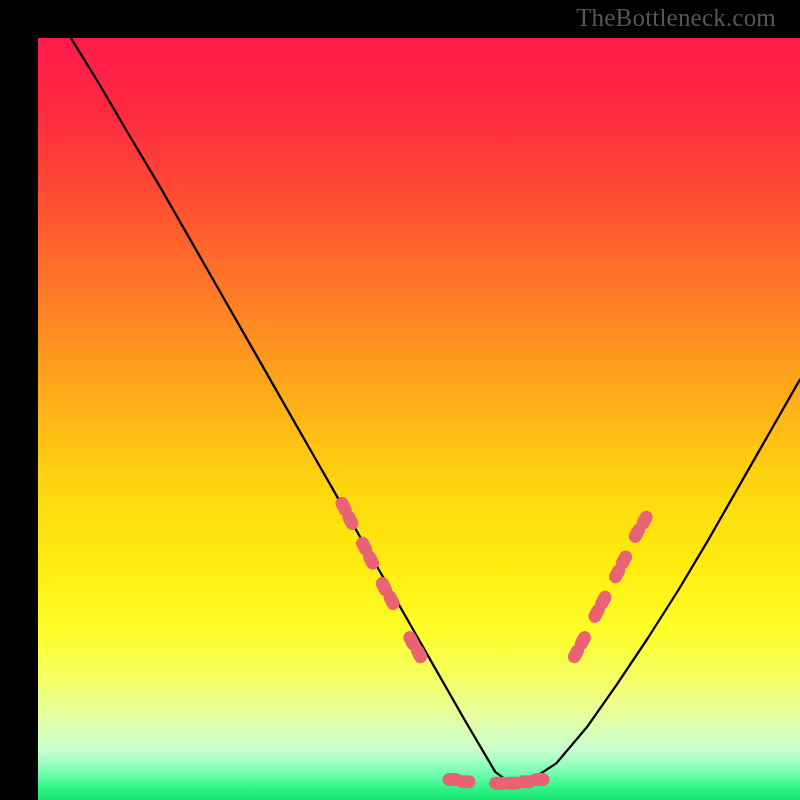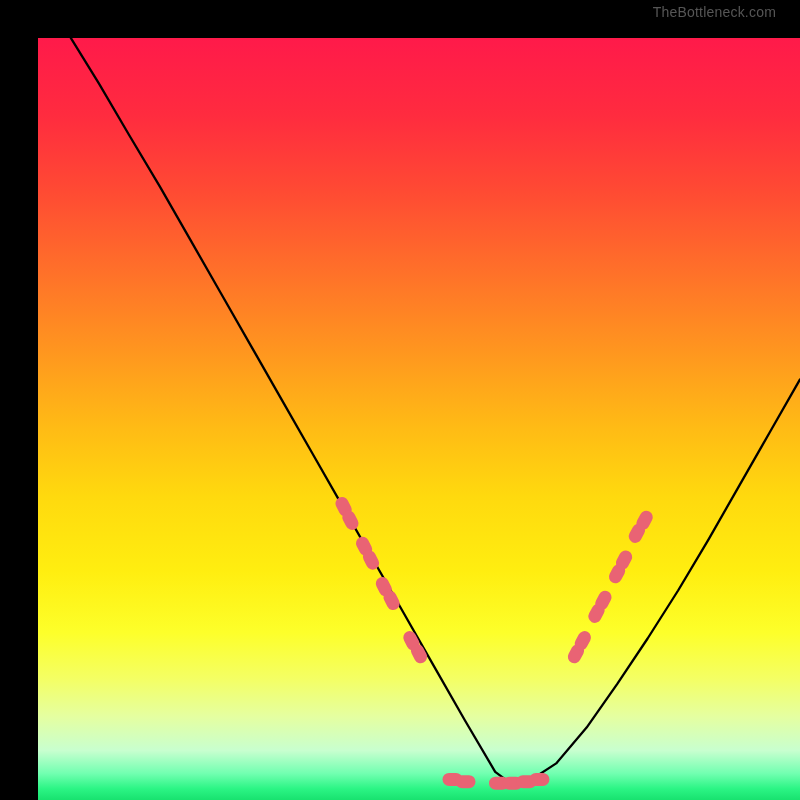--- a/index.html
+++ b/index.html
@@ -23,22 +23,22 @@
     left: 19px;
     top: 19px;
     width: 762px;
     height: 762px;
     overflow: hidden;
   }
   .attrib {
     position: absolute;
     top: 4px;
     right: 24px;
-    font-family: Liberation Sans, sans-serif;
-    font-size: 14px;
+    font-family: Liberation Serif, serif;
+    font-size: 25px;
     font-weight: 500;
     color: #565656;
     letter-spacing: 0.2px;
   }
   svg.gradient-svg {
     position: absolute;
     left: 0;
     top: 0;
     width: 762px;
     height: 762px;

